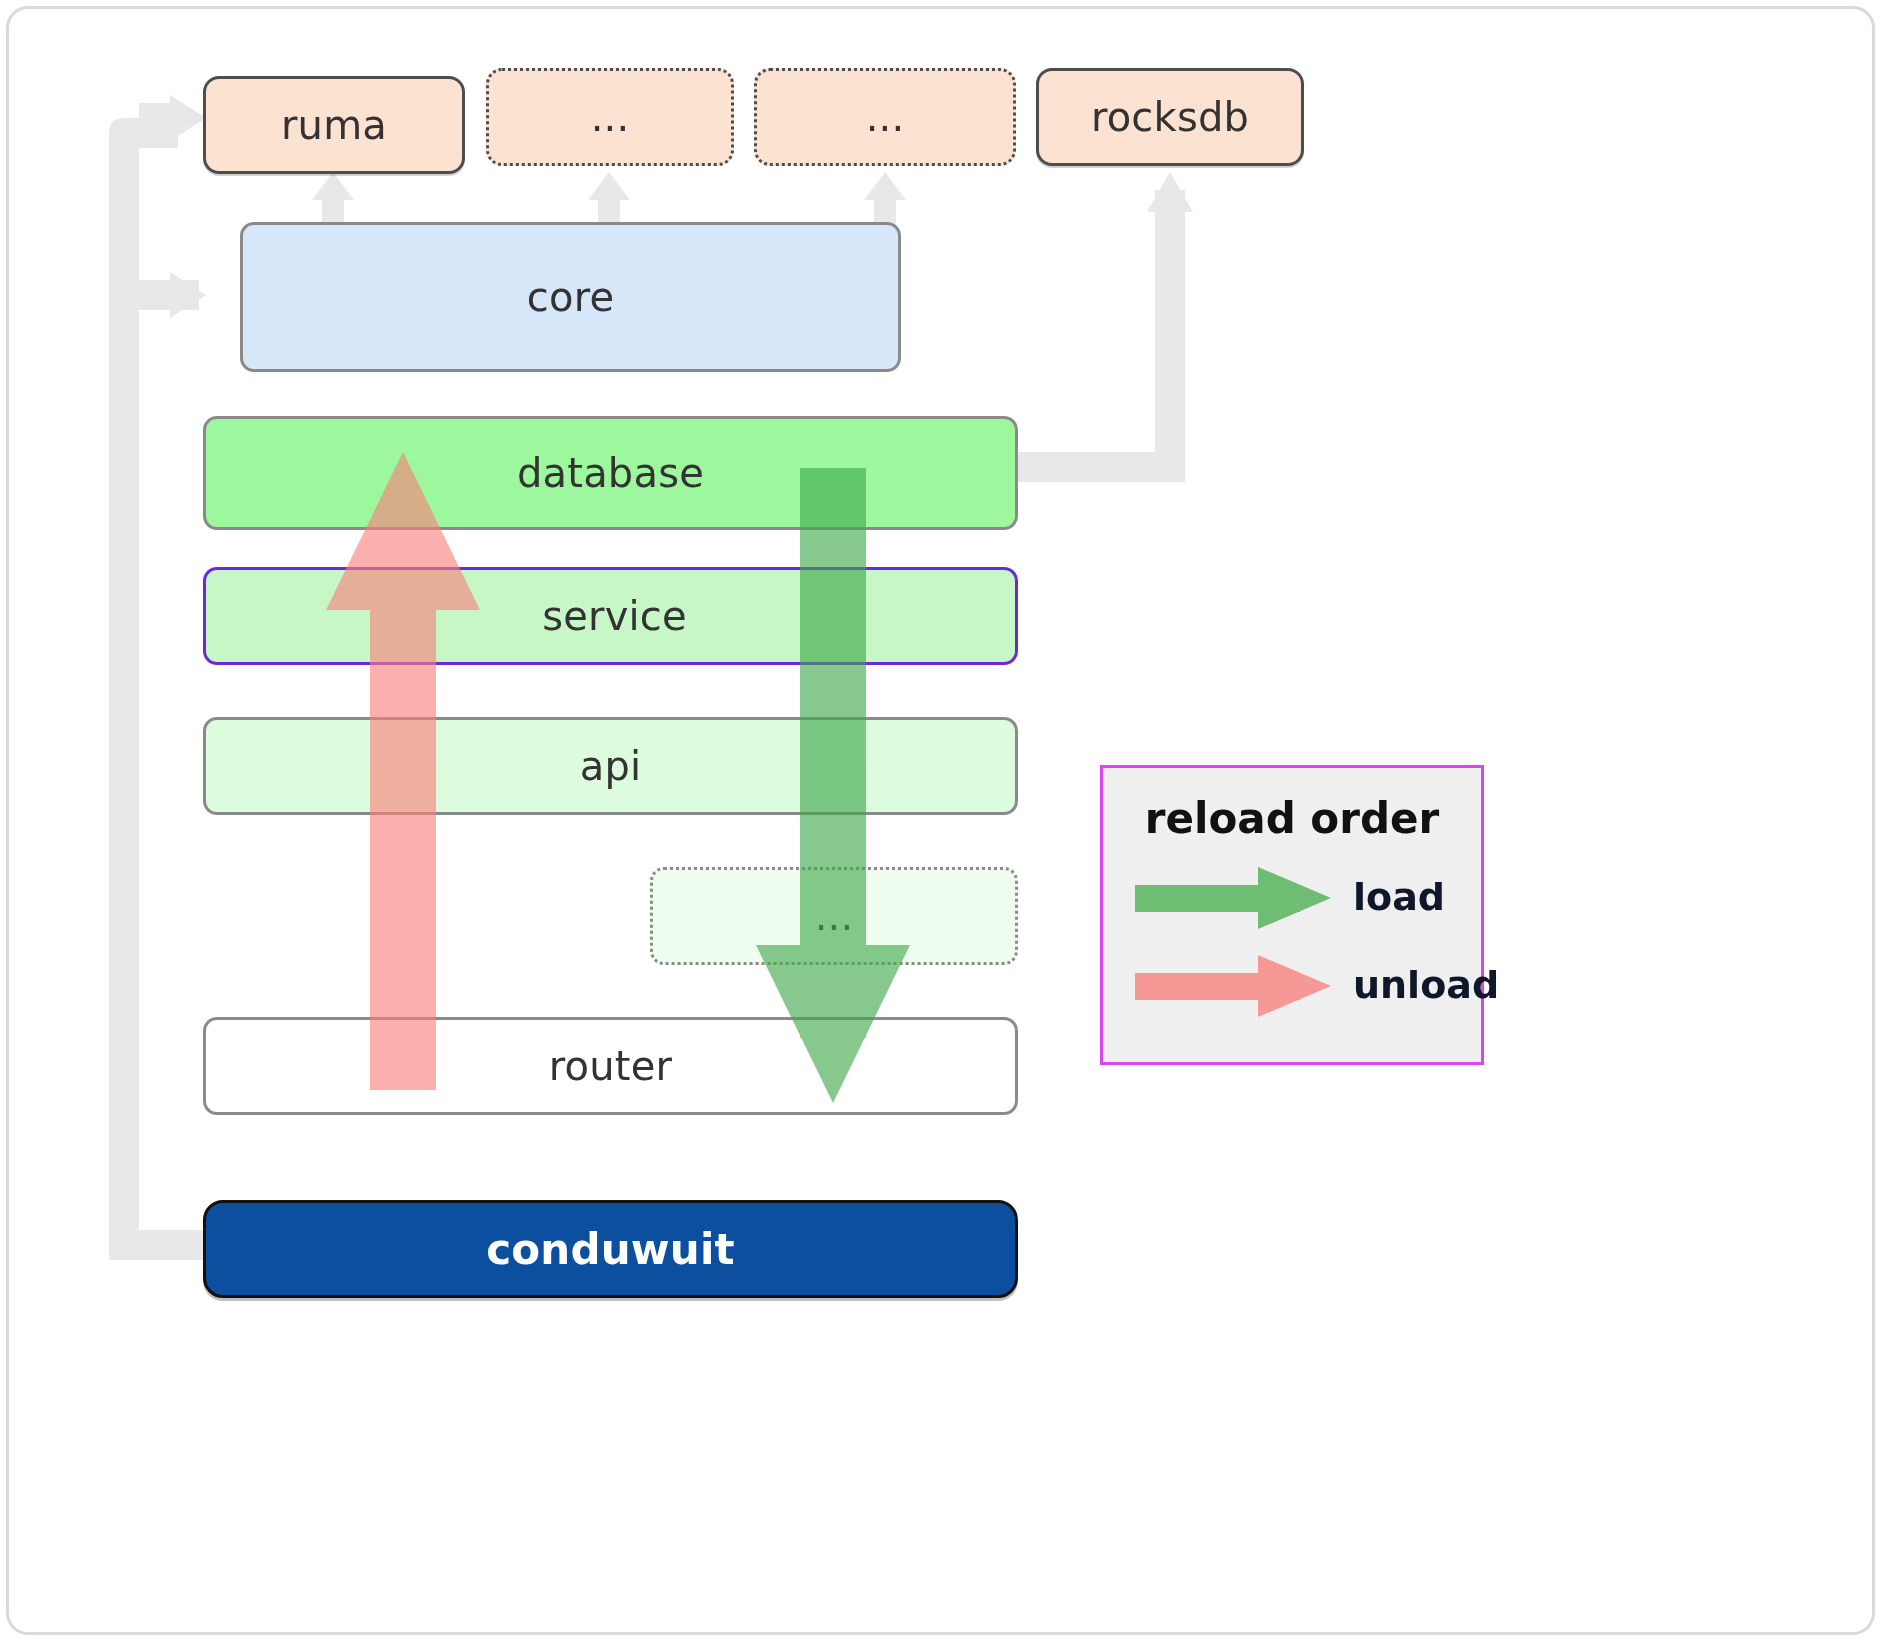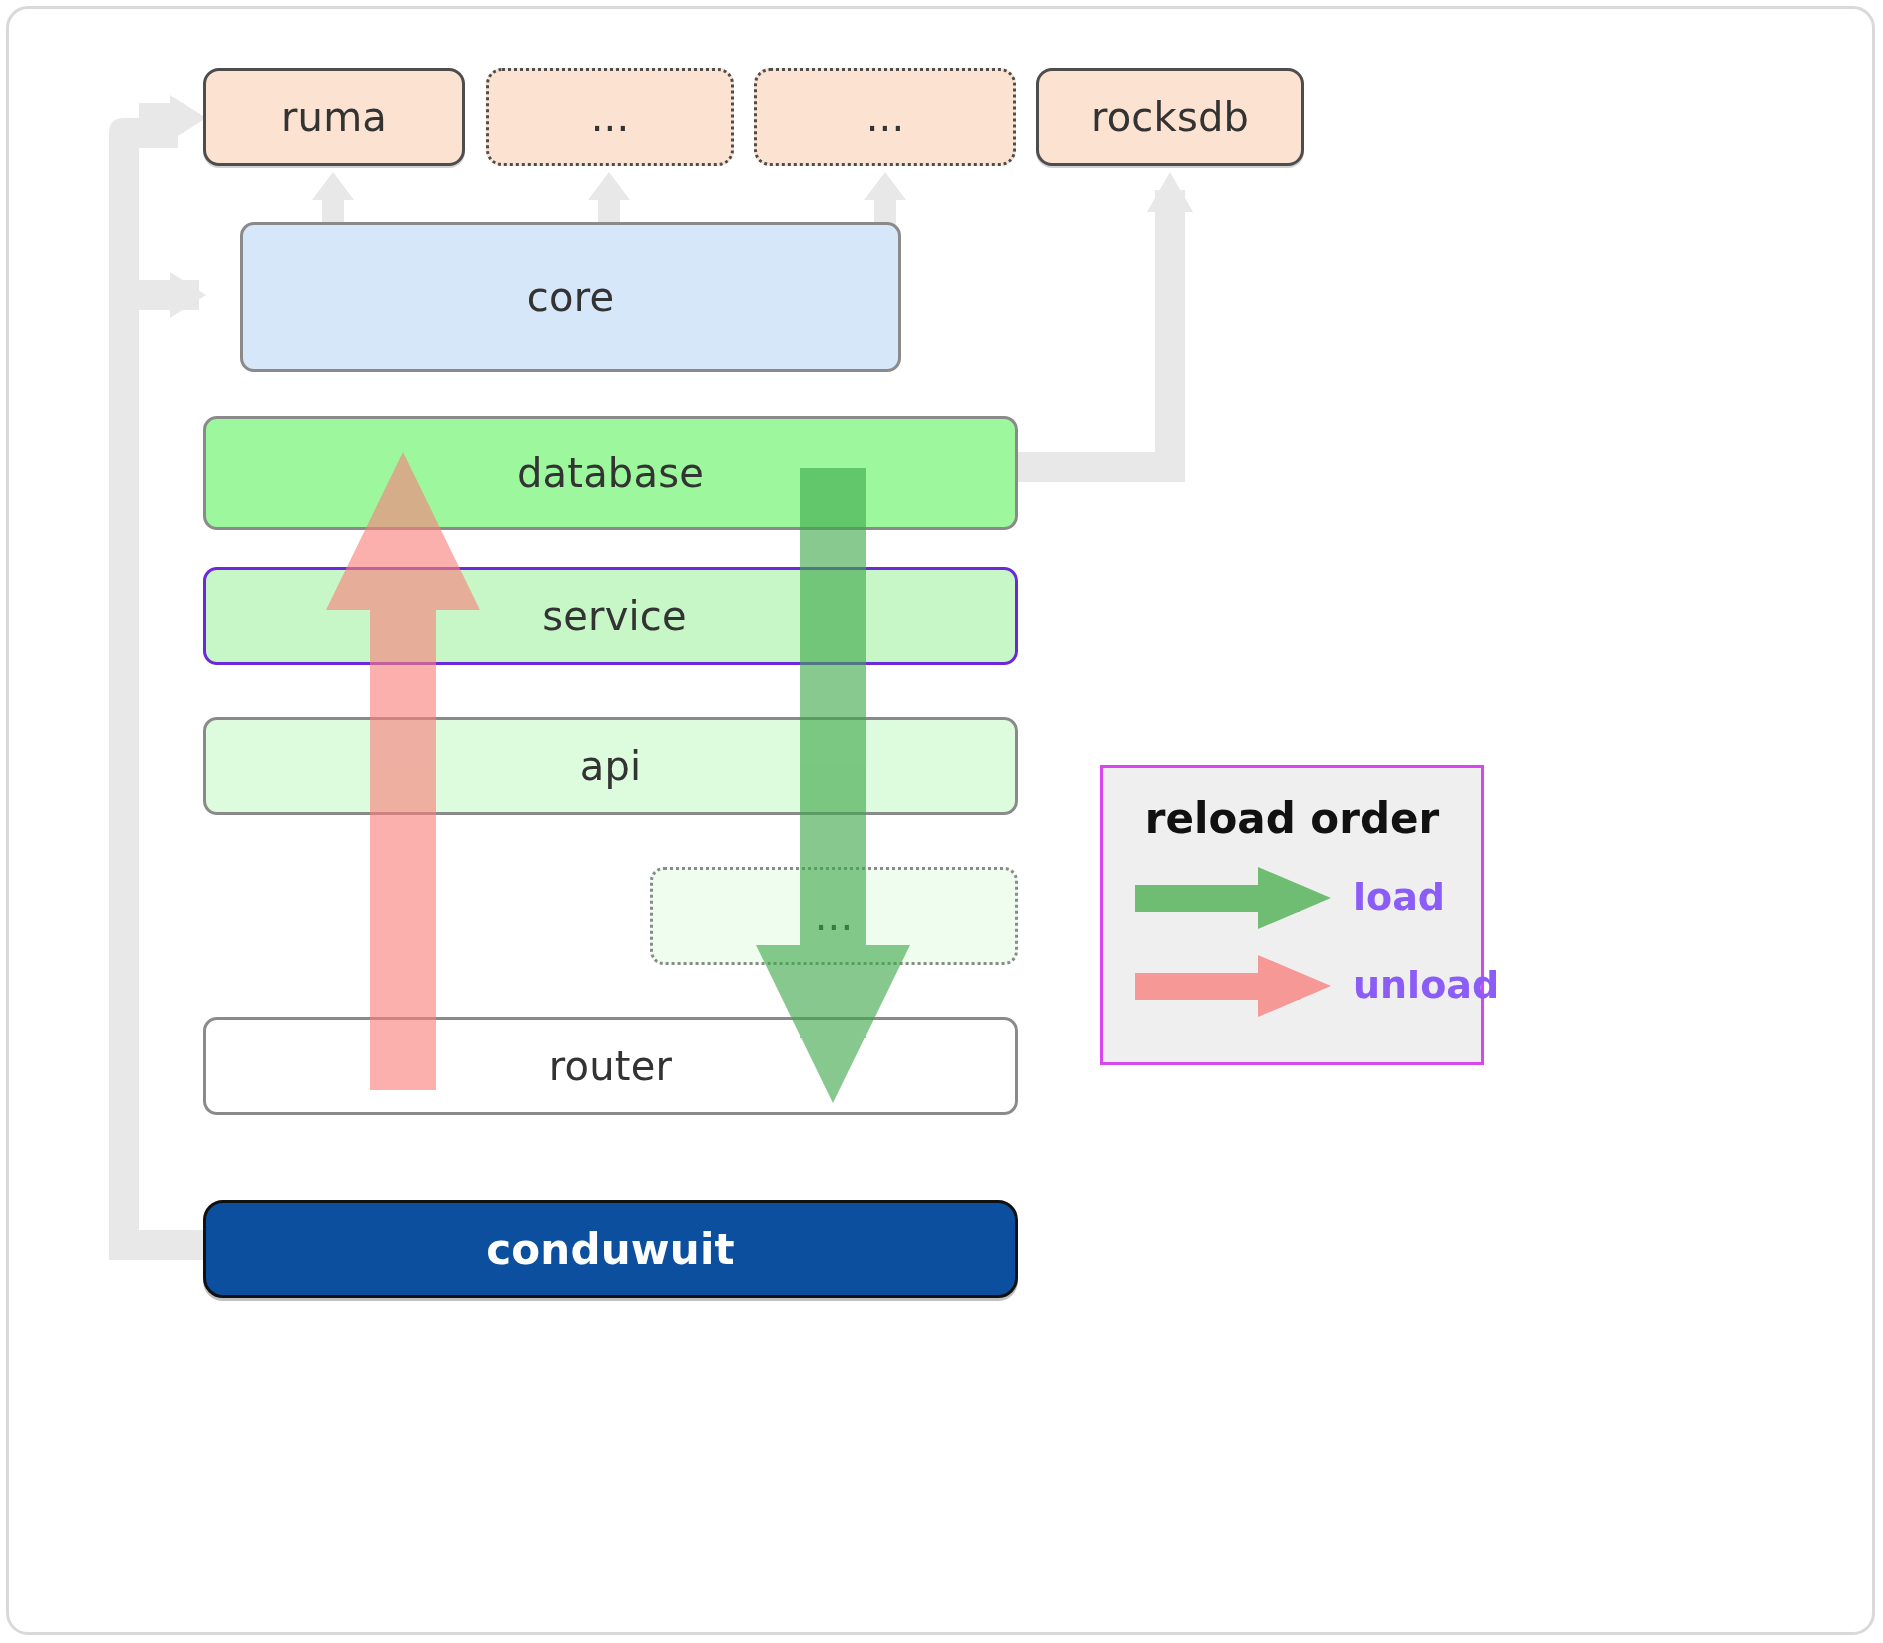--- a/index.html
+++ b/index.html
@@ -41,21 +41,21 @@
 
   .legend{
     position:absolute; box-sizing:border-box;
     background:#EFEFEF; border:3px solid #d946ef;font-weight:bold;
   }
   .legend-title{
     position:absolute; left:0; right:0; top:26px;
     text-align:center; font-size:42px; color:#111111;
   }
   .legend-label{
-    position:absolute; font-size:38px; color:#8b5cf6;
+    position:absolute; font-size:38px; color:#0f172a;
   }
 </style>
 </head>
 <body>
 
 <div id="stage">
 
   <div class="frame"></div>
 
   <svg class="layer" aria-hidden="true">
@@ -90,21 +90,21 @@
         <rect x="598" y="196" width="22" height="30"></rect>
         <polygon points="588,200 609,172 630,200"></polygon>
       </g>
       <g>
         <rect x="874" y="196" width="22" height="30"></rect>
         <polygon points="864,200 885,172 906,200"></polygon>
       </g>
     </g>
   </svg>
 
-  <div class="node ext" style="left:203px;top:68px;width:262px;height:98px;">
+  <div class="node ext" style="left:203px;top:76px;width:262px;height:98px;">
     <span>ruma</span>
   </div>
 
   <div class="node ext dotted" style="left:486px;top:68px;width:248px;height:98px;">
     <span>...</span>
   </div>
 
   <div class="node ext dotted" style="left:754px;top:68px;width:262px;height:98px;">
     <span>...</span>
   </div>

